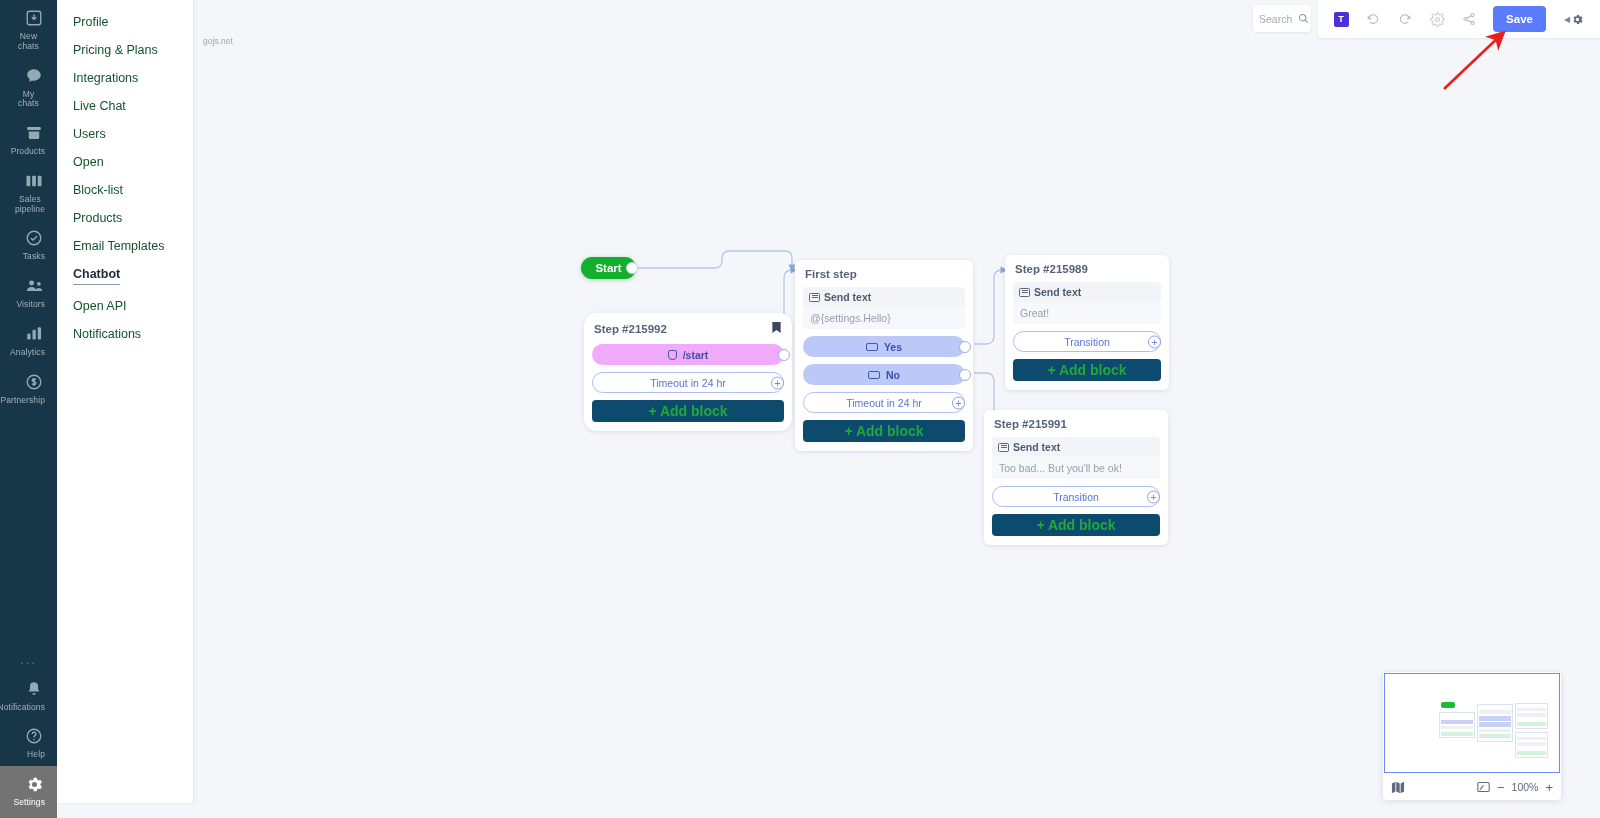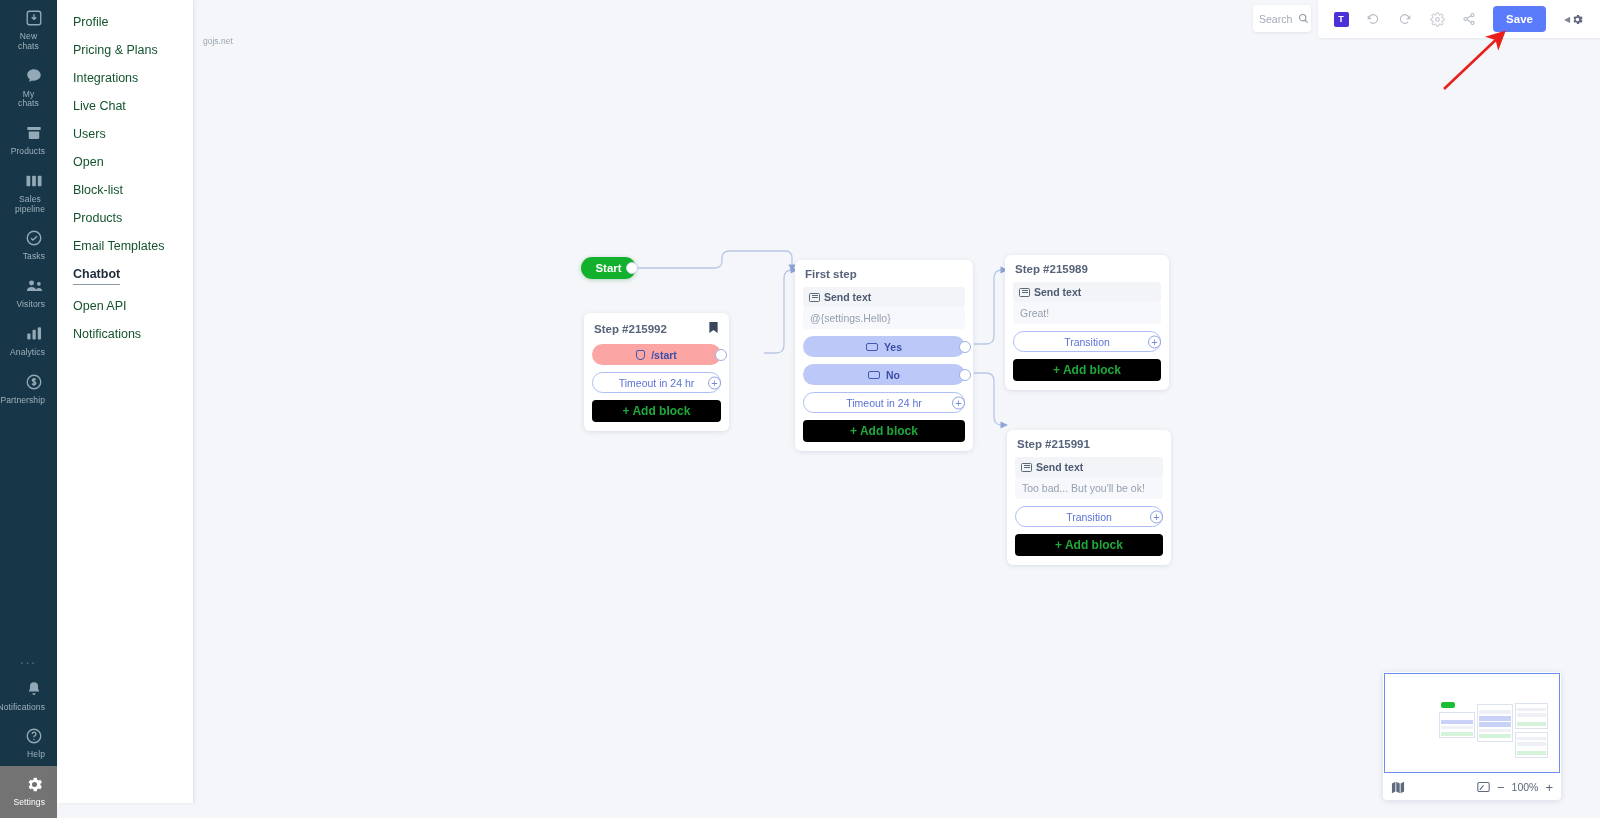--- a/index.html
+++ b/index.html
@@ -168,41 +168,41 @@
   .btn-blue {
     background: #bcc8f7; border-radius: 14px;
     height: 21px; margin-bottom: 7px;
     display: flex; align-items: center; justify-content: center; gap: 6px;
     font-size: 10.5px; color: #3c4fa8; font-weight: 600; cursor: pointer;
     position: relative;
   }
   .kbd-ico { width: 12px; height: 8px; border: 1.3px solid #4257ae; border-radius: 2px; }
 
   .cmd-row {
-    background: #fca5a5; border-radius: 14px;
+    background: #f0abfc; border-radius: 14px;
     height: 21px; margin-bottom: 7px;
     display: flex; align-items: center; justify-content: center; gap: 6px;
     font-size: 10.5px; color: #3c4fa8; font-weight: 600; cursor: pointer;
     position: relative;
   }
   .slash-ico {
     width: 9px; height: 10px; border: 1.2px solid #4257ae; border-radius: 2px 2px 4px 4px;
   }
 
   .btn-outline {
     border: 1px solid #aebdf5; border-radius: 14px; background: #ffffff;
     height: 21px; margin-bottom: 7px;
     display: flex; align-items: center; justify-content: center;
     font-size: 10.5px; color: #5b72d6; cursor: pointer; position: relative;
   }
   .btn-add {
-    background: #000000; border-radius: 4px;
+    background: #0c4a6e; border-radius: 4px;
     height: 22px;
     display: flex; align-items: center; justify-content: center;
-    font-size: 12px; color: #1fa83c; font-weight: 700; cursor: pointer;
+    font-size: 14px; color: #1fa83c; font-weight: 700; cursor: pointer;
   }
 
   .port {
     position: absolute; width: 12px; height: 12px; border-radius: 50%;
     background: #ffffff; border: 1.4px solid #9db0e4;
     cursor: pointer; z-index: 5;
   }
   .plus-port {
     position: absolute; right: -1px; top: 50%; transform: translateY(-50%);
     width: 13px; height: 13px; border-radius: 50%;
@@ -411,21 +411,21 @@
       <path d="M780 344 L792 344 Q800 344 800 336 L800 278 Q800 270 808 270" fill="none" stroke="#b9c7e6" stroke-width="1.3"></path>
       <polygon points="814,270 806.5,273.6 806.5,266.4" fill="#8fa3d8"></polygon>
 
       <path d="M780 373 L792 373 Q800 373 800 381 L800 417 Q800 425 808 425" fill="none" stroke="#b9c7e6" stroke-width="1.3"></path>
       <polygon points="814,425 806.5,428.6 806.5,421.4" fill="#8fa3d8"></polygon>
     </svg>
 
     <div id="start-node">Start</div>
     <div id="start-port"></div>
 
-    <div class="node" id="n-215992" style="left:390px; top:313px; width:145px;">
+    <div class="node" id="n-215992" style="left:390px; top:313px; width:208px;border-radius:13px;">
       <div class="node-title">
         <span>Step #215992</span>
         <span class="bookmark-ico">
           <svg width="11" height="13" viewBox="0 0 12 14" fill="currentColor">
               <path d="M1.5 1h9v12l-4.5-3.4L1.5 13z"></path>
             </svg>
         </span>
       </div>
       <div class="cmd-row">
         <span class="slash-ico"></span>
@@ -474,21 +474,21 @@
         <span>Send text</span>
       </div>
       <div class="send-body">Great!</div>
       <div class="btn-outline">
         <span>Transition</span>
         <span class="plus-port">+</span>
       </div>
       <div class="btn-add">+ Add block</div>
     </div>
 
-    <div class="node" id="n-215991" style="left:813px; top:410px; width:164px;margin-top:20px;">
+    <div class="node" id="n-215991" style="left:790px; top:410px; width:184px;">
       <div class="node-title">
         <span>Step #215991</span>
       </div>
       <div class="send-head">
         <span class="msg-ico"></span>
         <span>Send text</span>
       </div>
       <div class="send-body">Too bad... But you'll be ok!</div>
       <div class="btn-outline">
         <span>Transition</span>

